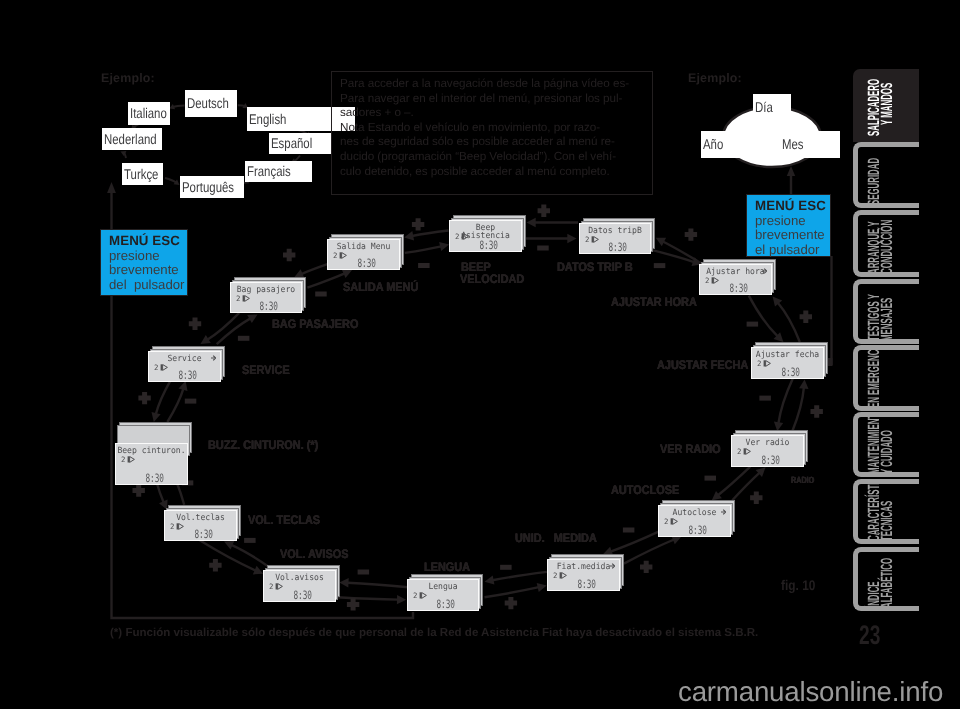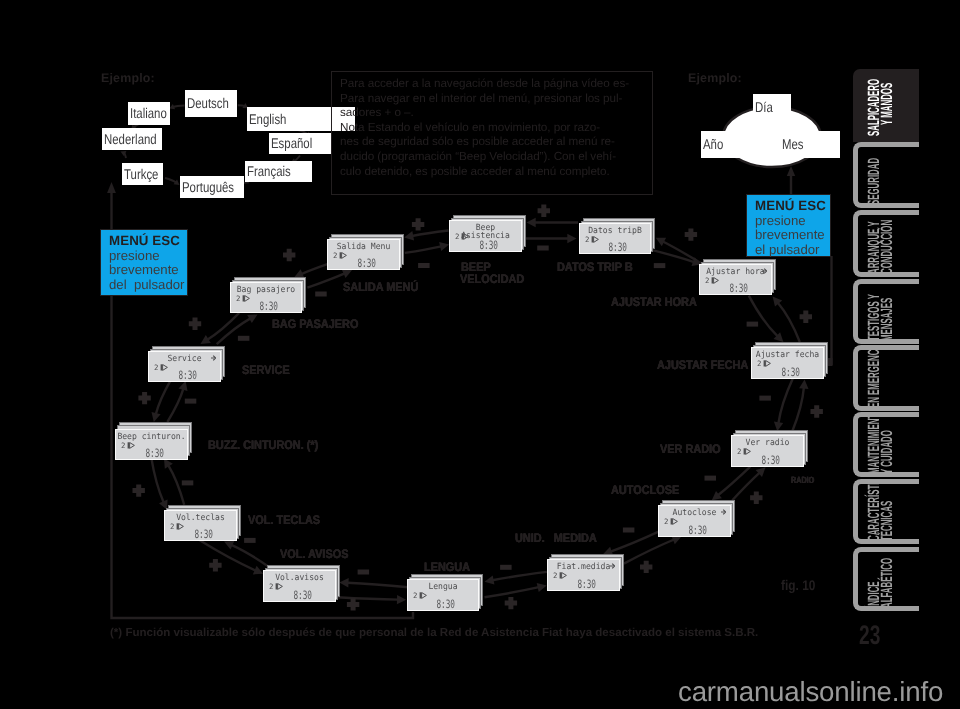--- a/index.html
+++ b/index.html
@@ -390,21 +390,21 @@
             <rect x="0.6" y="0.3" width="1.5" height="6.2" fill="#4e4e50"></rect>
             <path d="M 2.6 0.5 L 7.4 3.4 L 2.6 6.4 Z" fill="none" stroke="#4e4e50" stroke-width="1"></path>
           </svg>
         </div>
 <div class="tm">8:30</div>
 </div>
     </div>
 <div class="lcd" style="left:114.0px;top:422.0px;width:82.0px;height:38.0px">
 <div class="sh" style="left:5px;top:0px;width:73px;height:31px"></div>
 <div class="sh" style="left:3px;top:2.5px;width:73px;height:31px"></div>
-<div class="fr" style="left:1px;top:7px;width:73px;height:31px">
+<div class="fr" style="left:1px;top:21px;width:73px;height:42px">
 <div class="ti">Beep cinturon.</div>
 <div class="ind">2</div>
 <div class="pl">
           <svg width="9" height="7" viewBox="0 0 9 7">
             <rect x="0.6" y="0.3" width="1.5" height="6.2" fill="#4e4e50"></rect>
             <path d="M 2.6 0.5 L 7.4 3.4 L 2.6 6.4 Z" fill="none" stroke="#4e4e50" stroke-width="1"></path>
           </svg>
         </div>
 <div class="tm">8:30</div>
 </div>

